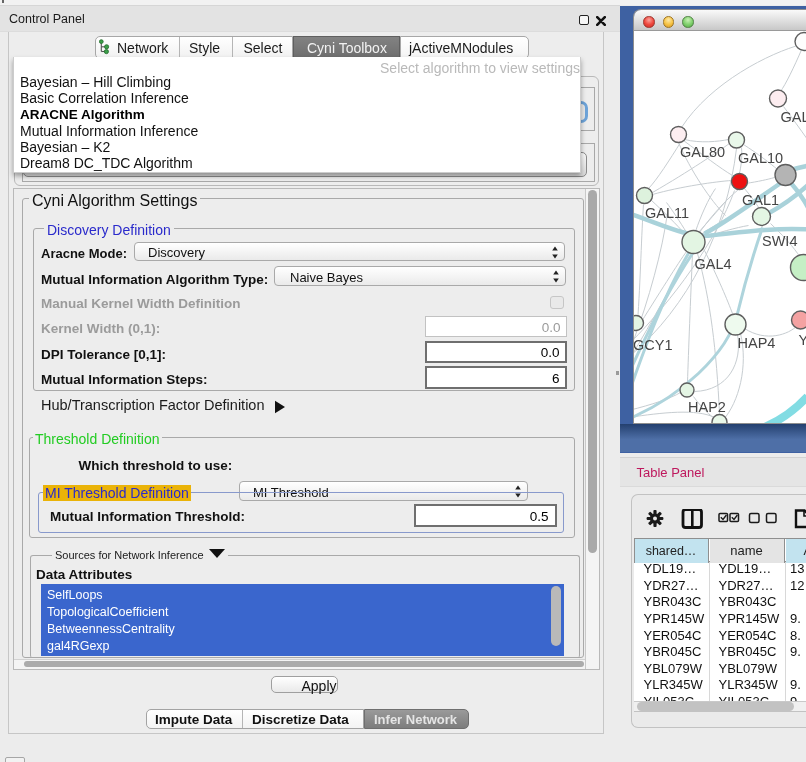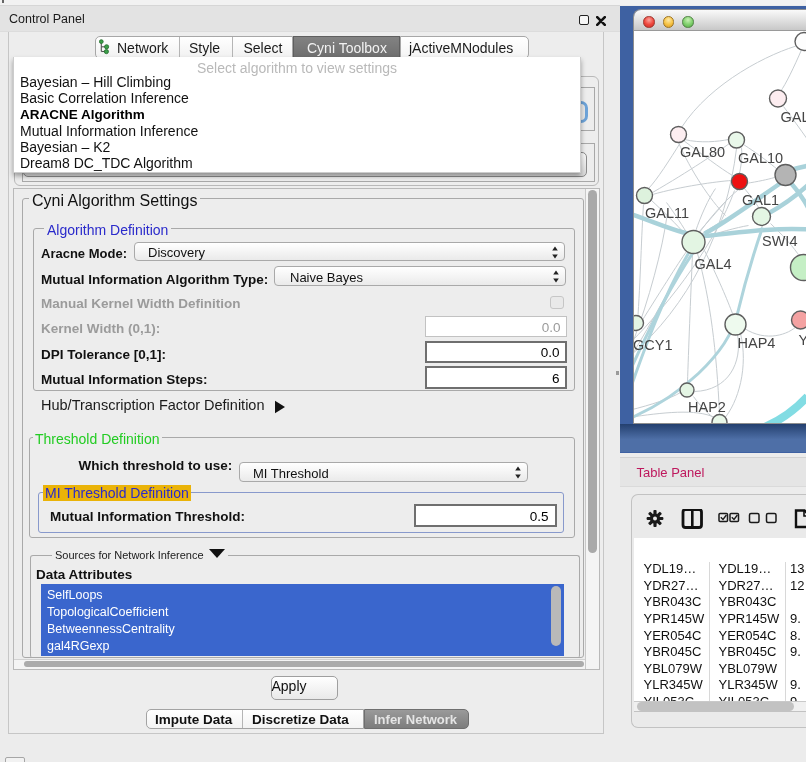--- a/index.html
+++ b/index.html
@@ -48,21 +48,21 @@
   <div class="abs" style="left:314px;top:3.5px;font-size:14px;color:#1a1a1a;white-space:nowrap;">jActiveMNodules</div>
 </div>
 
 <div class="abs" style="left:14px;top:76px;width:585px;height:110px;border:1px solid #b9b9b9;border-radius:6px;background:#ededed;"></div>
 <div class="abs" style="left:22px;top:87px;width:573px;height:44px;border:1px solid #a8a8a8;background:#ededed;"></div>
 <div class="abs" style="left:30px;top:101px;width:558px;height:22px;border:3px solid #6ea3d8;border-radius:7px;background:#e8e8e8;"></div>
 <div class="abs" style="left:22px;top:143px;width:573px;height:39px;border:1px solid #a8a8a8;background:#ededed;"></div>
 <div class="abs" style="left:23px;top:152px;width:564px;height:25px;border:1px solid #8a8a8a;border-radius:5px;background:linear-gradient(#fafafa,#d8d8d8);"></div>
 
 <div class="abs" style="left:13px;top:57px;width:568px;height:116px;background:#ffffff;border:1px solid #cccccc;border-top:none;box-shadow:0 3px 5px rgba(0,0,0,0.35);">
-  <div class="abs" style="left:0;top:3px;width:100%;text-align:center;font-size:14px;color:#b9b9b9;">Select algorithm to view settings</div>
+  <div class="abs" style="left:0;top:3px;width:100%;text-align:right;font-size:14px;color:#b9b9b9;">Select algorithm to view settings</div>
   <div class="abs" style="left:6px;top:16.5px;font-size:14px;color:#111;line-height:16px;white-space:nowrap;">
     Bayesian – Hill Climbing<br>
     Basic Correlation Inference<br>
     <span class="b" style="color:#000;font-size:13.5px;">ARACNE Algorithm</span><br>
     Mutual Information Inference<br>
     Bayesian – K2<br>
     Dream8 DC_TDC Algorithm
   </div>
 </div>
 
@@ -71,21 +71,21 @@
 <div class="abs" style="left:585px;top:189px;width:14px;height:480px;background:#f4f4f4;border-left:1px solid #c9c9c9;"></div>
 <div class="abs" style="left:587.5px;top:190px;width:9px;height:363px;background:#a9a9a9;border-radius:5px;"></div>
 
 <div class="abs" style="left:14px;top:659px;width:571px;height:10px;background:#f4f4f4;border-top:1px solid #d2d2d2;"></div>
 <div class="abs" style="left:24px;top:660.5px;width:560px;height:6.5px;background:#ababab;border-radius:3.5px;"></div>
 
 <div class="abs" style="left:21.5px;top:198px;width:562px;height:460px;border:1px solid #a9a9a9;border-radius:3px;"></div>
 <div class="abs" style="left:29px;top:191.5px;font-size:16px;color:#111;background:#ededed;padding:0 3px;">Cyni Algorithm Settings</div>
 
 <div class="abs" style="left:33px;top:227.5px;width:542px;height:163px;border:1px solid #a9a9a9;border-radius:3px;"></div>
-<div class="abs" style="left:44px;top:221.5px;font-size:14px;color:#2a2acb;background:#ededed;padding:0 3px;">Algorithm Definition</div>
+<div class="abs" style="left:44px;top:221.5px;font-size:14px;color:#2a2acb;background:#ededed;padding:0 3px;">Discovery Definition</div>
 
 <div class="abs b" style="left:41px;top:246px;font-size:13px;color:#111;">Aracne Mode:</div>
 <div class="abs" style="left:134px;top:241.5px;width:431px;height:19.5px;background:linear-gradient(#ffffff,#eaeaea);border:1px solid #a9a9a9;border-radius:4px;">
   <div class="abs" style="left:13px;top:2.5px;font-size:13px;color:#111;">Discovery</div>
   <svg class="abs" style="right:5px;top:3px;" width="8" height="13" viewBox="0 0 8 13">
       <path d="M4 0.5 L6.8 4.5 L1.2 4.5 Z" fill="#222"></path>
       <path d="M4 12.5 L6.8 8.5 L1.2 8.5 Z" fill="#222"></path>
     </svg>
 </div>
 <div class="abs b" style="left:41px;top:271.5px;font-size:13.5px;color:#111;">Mutual Information Algorithm Type:</div>
@@ -113,21 +113,21 @@
 
 <div class="abs" style="left:41px;top:397px;font-size:14.5px;color:#1a1a1a;">Hub/Transcription Factor Definition</div>
 <svg class="abs" style="left:273px;top:399.5px;" width="14" height="14" viewBox="0 0 14 14">
     <path d="M2 0.8 L12 7 L2 13.2 Z" fill="#111"></path>
   </svg>
 
 <div class="abs" style="left:28.5px;top:437px;width:546px;height:101px;border:1px solid #a9a9a9;border-radius:3px;"></div>
 <div class="abs" style="left:33px;top:430.5px;font-size:14px;color:#22cc22;background:#ededed;padding:0 2px;">Threshold Definition</div>
 
 <div class="abs b" style="left:78.5px;top:458px;font-size:13.5px;color:#111;">Which threshold to use:</div>
-<div class="abs" style="left:239px;top:462px;width:289px;height:19.5px;background:linear-gradient(#ffffff,#eaeaea);border:1px solid #a9a9a9;border-radius:4px;">
+<div class="abs" style="left:239px;top:481px;width:289px;height:19.5px;background:linear-gradient(#ffffff,#eaeaea);border:1px solid #a9a9a9;border-radius:4px;">
   <div class="abs" style="left:13px;top:2.5px;font-size:13px;color:#111;">MI Threshold</div>
   <svg class="abs" style="right:5px;top:3px;" width="8" height="13" viewBox="0 0 8 13">
       <path d="M4 0.5 L6.8 4.5 L1.2 4.5 Z" fill="#222"></path>
       <path d="M4 12.5 L6.8 8.5 L1.2 8.5 Z" fill="#222"></path>
     </svg>
 </div>
 
 <div class="abs" style="left:37.5px;top:491.5px;width:526px;height:41px;border:1px solid #8899cc;border-radius:3px;"></div>
 <div class="abs" style="left:43px;top:485px;font-size:14px;color:#2a2acb;background:#eab308;padding:0 2px;">MI Threshold Definition</div>
 <div class="abs b" style="left:50px;top:509px;font-size:13.5px;color:#111;">Mutual Information Threshold:</div>
@@ -139,21 +139,21 @@
 <div class="abs" style="left:52px;top:548.5px;font-size:11px;color:#1a1a1a;background:#ededed;padding:0 3px;">Sources for Network Inference <span style="display:inline-block;width:0;height:0;border-left:8px solid transparent;border-right:8px solid transparent;border-top:9.5px solid #111;vertical-align:1px;margin-left:2px;"></span></div>
 <div class="abs b" style="left:36px;top:567px;font-size:13.5px;color:#111;">Data Attributes</div>
 
 <div class="abs" style="left:41px;top:583.5px;width:523px;height:72px;background:#3a66cd;">
   <div class="abs" style="left:6px;top:3px;font-size:12.5px;color:#ffffff;line-height:17px;">
     SelfLoops<br>TopologicalCoefficient<br>BetweennessCentrality<br>gal4RGexp
   </div>
 </div>
 <div class="abs" style="left:551px;top:586px;width:10px;height:60px;background:#b9b9b9;border-radius:5px;"></div>
 
-<div class="abs" style="left:270.5px;top:676px;width:67px;height:24px;background:linear-gradient(#ffffff,#e9e9e9);border:1px solid #9f9f9f;border-radius:5px;text-align:left;">
+<div class="abs" style="left:270.5px;top:676px;width:67px;height:17px;background:linear-gradient(#ffffff,#e9e9e9);border:1px solid #9f9f9f;border-radius:5px;text-align:right;">
   <span style="font-size:14px;color:#111;line-height:19px;">Apply</span>
 </div>
 
 <div class="abs" style="left:146px;top:709px;width:323px;height:19.5px;">
   <div class="abs" style="left:0;top:0;width:218px;height:19.5px;background:linear-gradient(#ffffff,#f3f3f3);border:1px solid #a3a3a3;border-radius:5px 0 0 5px;"></div>
   <div class="abs" style="left:96px;top:1px;width:1px;height:17.5px;background:#b5b5b5;"></div>
   <div class="abs" style="left:218px;top:0;width:105px;height:19.5px;background:linear-gradient(#9a9a9a,#7d7d7d);border:1px solid #6f6f6f;border-radius:0 5px 5px 0;"></div>
   <div class="abs b" style="left:9px;top:2.5px;font-size:13.5px;color:#111;white-space:nowrap;">Impute Data</div>
   <div class="abs b" style="left:106px;top:2.5px;font-size:13.5px;color:#111;white-space:nowrap;">Discretize Data</div>
   <div class="abs b" style="left:228px;top:2.5px;font-size:13px;color:#e5e5e5;white-space:nowrap;">Infer Network</div>
@@ -291,20 +291,27 @@
     <rect x="103.5" y="4.5" width="9.5" height="9" rx="1.5"></rect>
     <rect x="120.5" y="4.5" width="9.5" height="9" rx="1.5"></rect>
   </g>
 
   <path d="M150 1.5 h8.5 l5 5 v11.5 h-13.5 z" fill="none" stroke="#111" stroke-width="2.4"></path>
   <path d="M158 1.5 v5.5 h5.5" fill="none" stroke="#111" stroke-width="1.6"></path>
 </svg>
 
 <div class="abs" style="left:633.5px;top:537.5px;width:172.5px;height:163px;background:#ffffff;overflow:hidden;">
 
+  <div class="abs" style="left:0;top:0;width:100%;height:24.5px;border-top:1px solid #8f8f8f;border-bottom:1px solid #8f8f8f;">
+    <div class="abs" style="left:0;top:0;width:75px;height:24.5px;background:#c2e3ef;border-left:1px solid #8f8f8f;border-right:1px solid #8f8f8f;text-align:center;"><span style="font-size:12.5px;color:#222;line-height:24px;">shared…</span></div>
+    <div class="abs" style="left:76px;top:0;width:75px;height:24.5px;background:#e4e4e4;border-right:1px solid #8f8f8f;text-align:center;"><span style="font-size:13px;color:#222;line-height:24px;">name</span></div>
+    <div class="abs" style="left:152px;top:0;width:21px;height:24.5px;background:#c2e3ef;">
+        <span class="abs" style="left:18px;font-size:13px;color:#222;line-height:24px;">A</span>
+      </div>
+  </div>
 
   <div class="abs" style="left:0;top:23.8px;font-size:13px;color:#111;line-height:16.6px;">
     <div class="abs" style="left:10px;top:0;white-space:pre;">YDL19…
 YDR27…
 YBR043C
 YPR145W
 YER054C
 YBR045C
 YBL079W
 YLR345W

